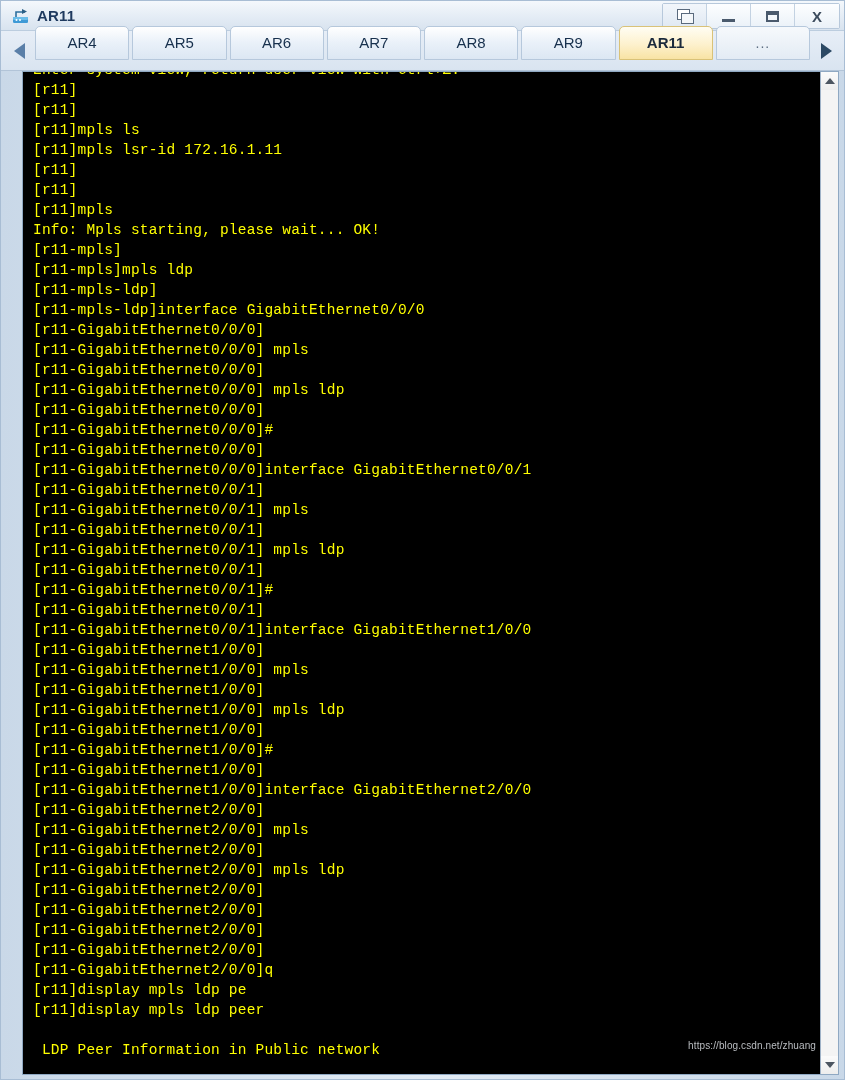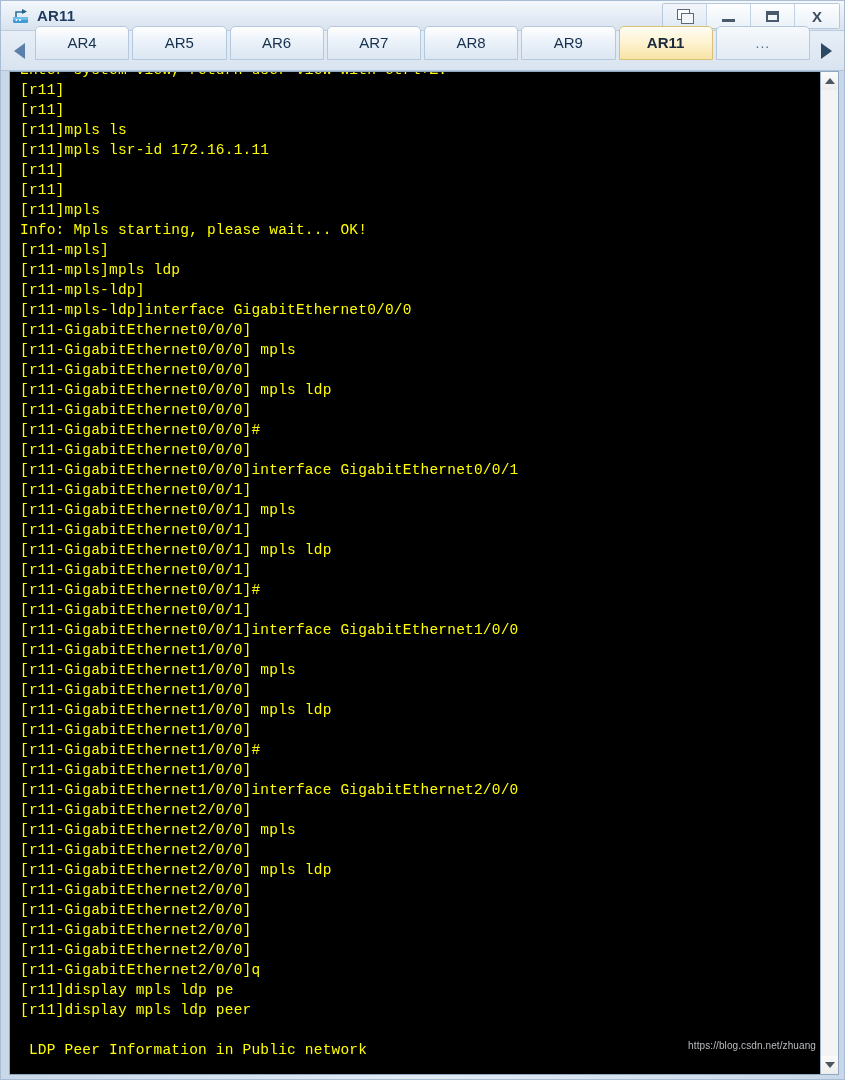--- a/index.html
+++ b/index.html
@@ -161,21 +161,21 @@
     height: calc(1080px - 30px - 40px);
     background: linear-gradient(90deg,#c9d8e8 0%, #e3ecf5 50%, #c9d8e8 100%);
     padding: 0 2px 6px 2px;
     display: flex;
   }
   .term-outer {
     flex: 1 1 auto;
     display: flex;
     border: 1px solid #8fa8c2;
     background: #000000;
-    margin-left: 6px;
+    margin-left: 19px;
     margin-right: 3px;
     overflow: hidden;
     position: relative;
   }
   .term {
     flex: 1 1 auto;
     background: #000000;
     color: #ffff00;
     font-family: "Liberation Mono", "DejaVu Sans Mono", monospace;
     font-size: 14.5px;

